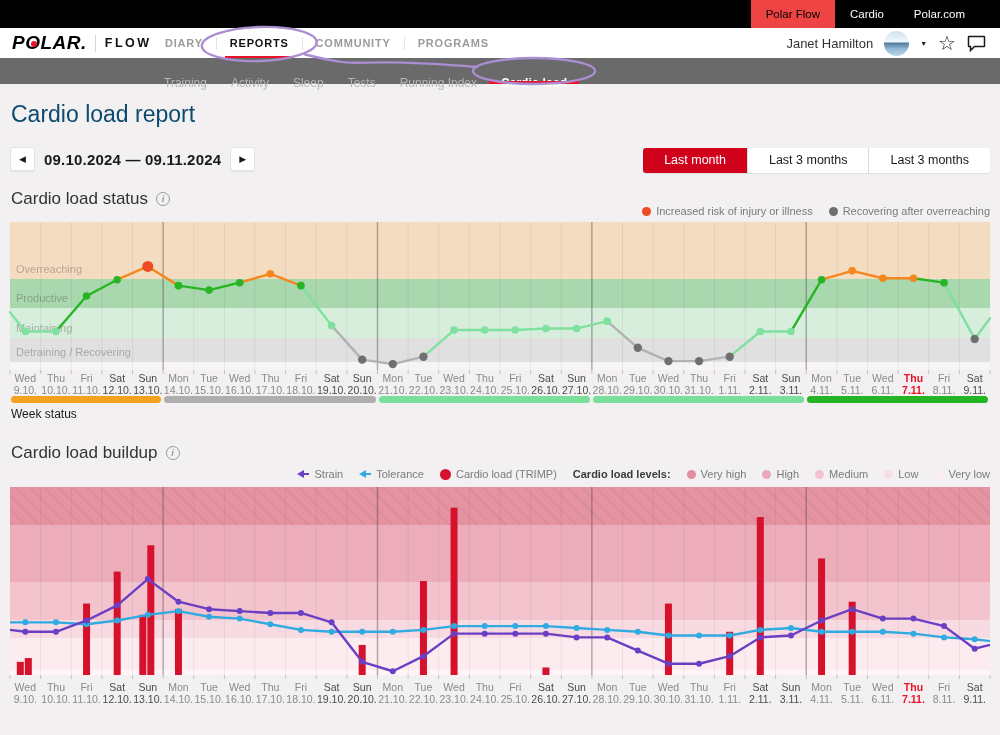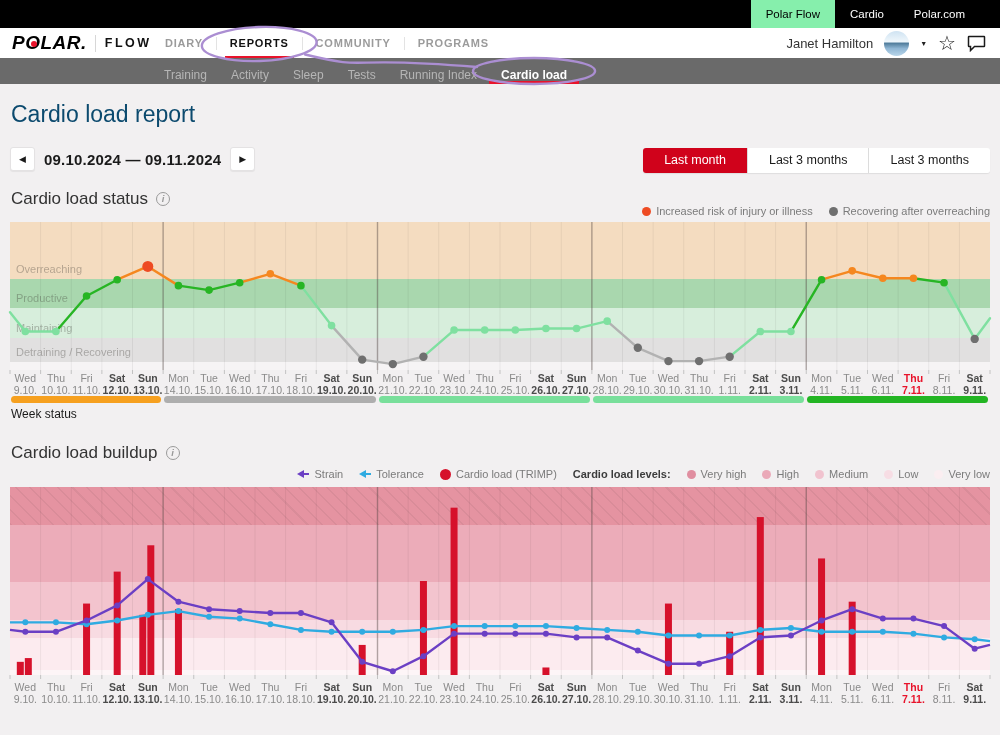--- a/index.html
+++ b/index.html
@@ -6,21 +6,21 @@
   html,body { width:1000px; height:735px; }
   body {
     position:relative; background:#f2f0f1;
     font-family:"Liberation Sans", sans-serif; color:#333;
     overflow:hidden;
   }
   
   .topbar { position:absolute; left:0; top:0; width:1000px; height:28px; background:#000; }
   .topbar-tabs { position:absolute; right:20px; top:0; height:28px; display:flex; }
   .top-tab { line-height:28px; padding:0 15px; font-size:11.5px; color:#fff; cursor:pointer; }
-  .top-tab.active { background:#86efac; color:#000; }
+  .top-tab.active { background:#ef4444; color:#000; }
   
   .navbar { position:absolute; left:0; top:28px; width:1000px; height:30px; background:#fff; }
   .logo-wrap { position:absolute; left:12px; top:0; height:30px; display:flex; align-items:center; }
   .logo { font-style:italic; font-weight:900; font-size:19px; letter-spacing:.5px; color:#000; display:flex; }
   .logo .o { position:relative; }
   .logo .o::after { content:""; position:absolute; left:56%; top:54%; width:6px; height:6px; margin:-3px 0 0 -3px; background:#e8132b; border-radius:50%; }
   .logo-divider { width:1px; height:17px; background:#d7d7d7; margin:0 9px 0 8px; }
   .logo-flow { font-size:12.5px; font-weight:bold; letter-spacing:2.5px; color:#111; }
   .nav-menu { position:absolute; left:152px; top:0; height:30px; display:flex; align-items:center; }
   .nav-item { position:relative; padding:0 13px; font-size:11px; font-weight:bold; letter-spacing:.8px; color:#9b9b9b; line-height:30px; cursor:pointer; }
@@ -29,21 +29,21 @@
   .nav-sep { width:1px; height:13px; background:#e3e3e3; }
   .user-area { position:absolute; right:14px; top:0; height:30px; display:flex; align-items:center; gap:11px;justify-content:space-between; }
   .user-name { font-size:13px; color:#333; cursor:pointer; }
   .avatar { width:25px; height:25px; border-radius:50%; cursor:pointer;
     background:linear-gradient(180deg,#cfe3f2 0%,#eef6fb 42%,#54809f 50%,#8fb6d4 70%,#b9d6ea 100%); }
   .caret { font-size:7px; color:#222; cursor:pointer; }
   .star { font-size:20px; color:#1a1a1a; cursor:pointer; line-height:1; }
   .chat-icon { cursor:pointer; display:flex; }
   
   .subnav { position:absolute; left:0; top:58px; width:1000px; height:26px; background:#6a6a6a; display:flex; }
-  .subnav-item { position:relative; margin:0; padding:4px 12px; line-height:26px; font-size:12px; color:#b6b6b6; cursor:pointer; }
+  .subnav-item { position:relative; margin:0; padding:12px 12px; line-height:26px; font-size:12px; color:#b6b6b6; cursor:pointer; }
   .subnav-item:first-child { margin-left:152px; }
   .subnav-item.active { color:#fff; font-weight:bold; }
   .subnav-item.active::after { content:""; position:absolute; left:0; right:0; bottom:0; height:3px; background:#e8132b; }
   
   #annotations { position:absolute; left:0; top:0; width:1000px; height:120px; pointer-events:none; z-index:30; }
   
   .page-title { position:absolute; left:11px; top:101px; font-size:23px; font-weight:400; color:#0c4a6e; }
   .date-nav { position:absolute; left:10px; top:147px; display:flex; align-items:center; }
   .date-btn { width:25px; height:24px; background:#fff; border:1px solid #e4e2e3; border-radius:3px; box-shadow:0 1px 1px rgba(0,0,0,.06); font-size:9px; color:#1a1a1a; display:flex; align-items:center; justify-content:center; cursor:pointer; }
   .date-label { font-size:15px; font-weight:bold; color:#1a1a1a; margin:0 9px; letter-spacing:.2px; }
@@ -63,21 +63,21 @@
   
   .chart { position:absolute; left:10px; width:980px; }
   #status-chart { top:222px; height:148px; }
   #buildup-chart { top:487px; height:188px; }
   .band { position:absolute; left:0; right:0; }
   .band-label { position:absolute; left:6px; font-size:11px; color:rgba(60,55,50,.34); white-space:nowrap; }
   .chart svg { position:absolute; left:0; top:0; overflow:visible; }
   .axis { position:absolute; left:10px; width:980px; display:flex; }
   #status-axis { top:372px; } #buildup-axis { top:681px; }
   .day-col { flex:1; text-align:center; font-size:10.5px; color:#8a8a8a; line-height:12px; }
-  .day-col.weekend { color:#4b4b4b; font-weight:bold; }
+  .day-col.weekend { color:#4b4b4b; font-weight:normal; }
   .day-col.today { color:#e8132b; font-weight:bold; }
   .week-bar { position:absolute; left:10px; top:396px; width:980px; height:7px; }
   .week-seg { position:absolute; top:0; height:7px; border-radius:4px; }
   .week-label { position:absolute; left:11px; top:407px; font-size:12px; color:#1a1a1a; }
   #status-heading { top:189px; } #buildup-heading { top:443px; }
   #status-legend { top:205px; } #buildup-legend { top:468px; }
 </style>
 </head>
 <body>
 

